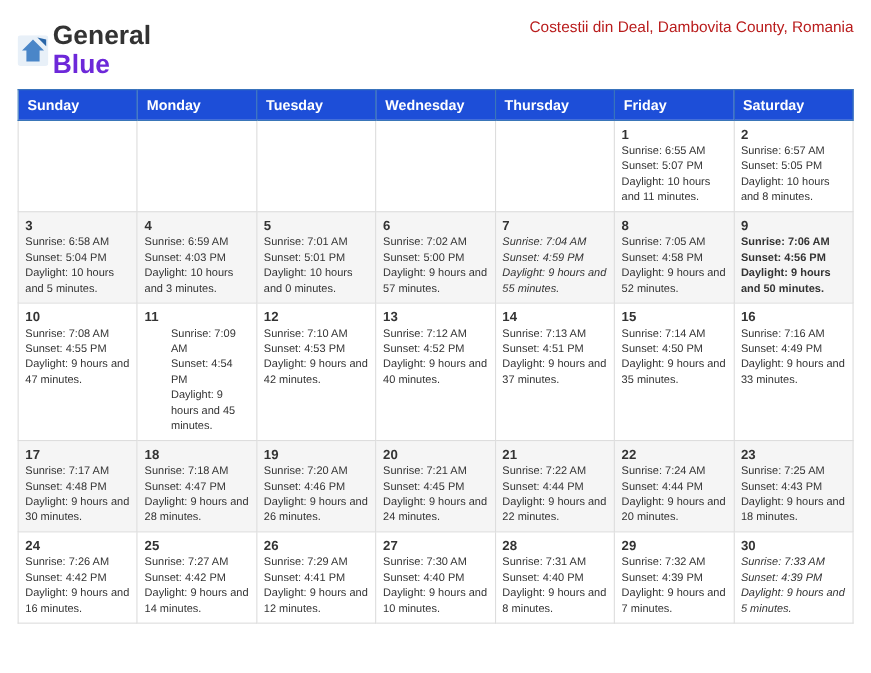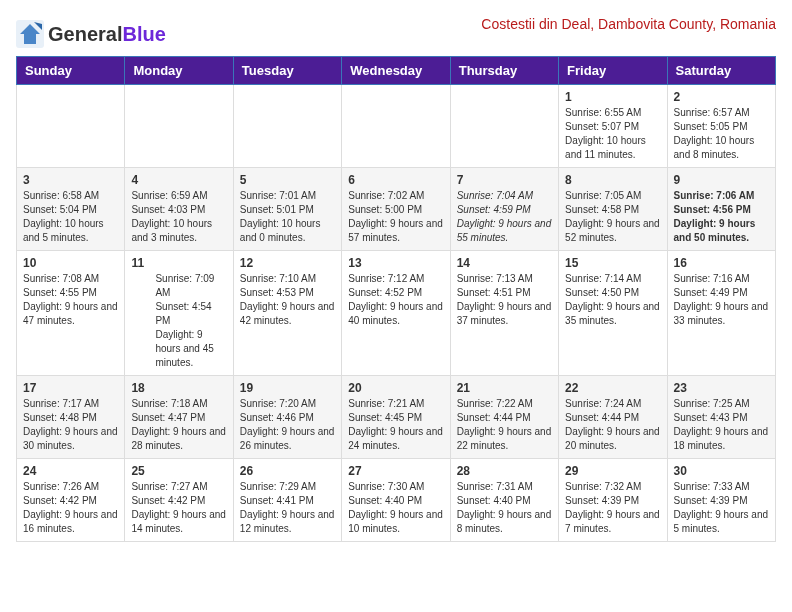--- a/index.html
+++ b/index.html
@@ -16,22 +16,22 @@
       justify-content: space-between;
       margin-bottom: 4px;
     }
     .logo {
       display: flex;
       align-items: center;
       margin-top: 4px;
     }
     .logo-text {
       display: flex;
-      flex-direction: row;
-      font-size: 20px;
+      flex-direction: column;
+      font-size: 24px;
       font-weight: bold;
       line-height: 1.1;
     }
     .logo-text .general { color: #333; }
     .logo-text .blue { color: #6d28d9; }
     .logo-icon {
       width: 28px;
       height: 28px;
       margin-right: 4px;
     }
@@ -46,21 +46,21 @@
     .subtitle {
       font-size: 14px;
       color: #b91c1c;
     }
     .calendar {
       width: 100%;
       border-collapse: collapse;
       margin-top: 8px;
     }
     .calendar th {
-      background: #4c1d95;
+      background: #1d4ed8;
       color: #fff;
       text-align: left;
       padding: 6px 8px;
       font-size: 13px;
       font-weight: bold;
       border: 1px solid #3a76b8;
     }
     .calendar td {
       vertical-align: top;
       border: 1px solid #ddd;
@@ -305,19 +305,19 @@
 Daylight: 9 hours and 8 minutes.</div>
         </td>
         <td>
           <span class="day-num">29</span>
           <div class="day-info" style="white-space: pre-line;">Sunrise: 7:32 AM
 Sunset: 4:39 PM
 Daylight: 9 hours and 7 minutes.</div>
         </td>
         <td>
           <span class="day-num">30</span>
-          <div class="day-info" style="white-space: pre-line;">Sunrise: 7:33 AM
+          <div class="day-info" style="white-space: pre-line; font-style: italic;">Sunrise: 7:33 AM
 Sunset: 4:39 PM
 Daylight: 9 hours and 5 minutes.</div>
         </td>
       </tr>
     </tbody>
 </table>
 
 </body></html>

